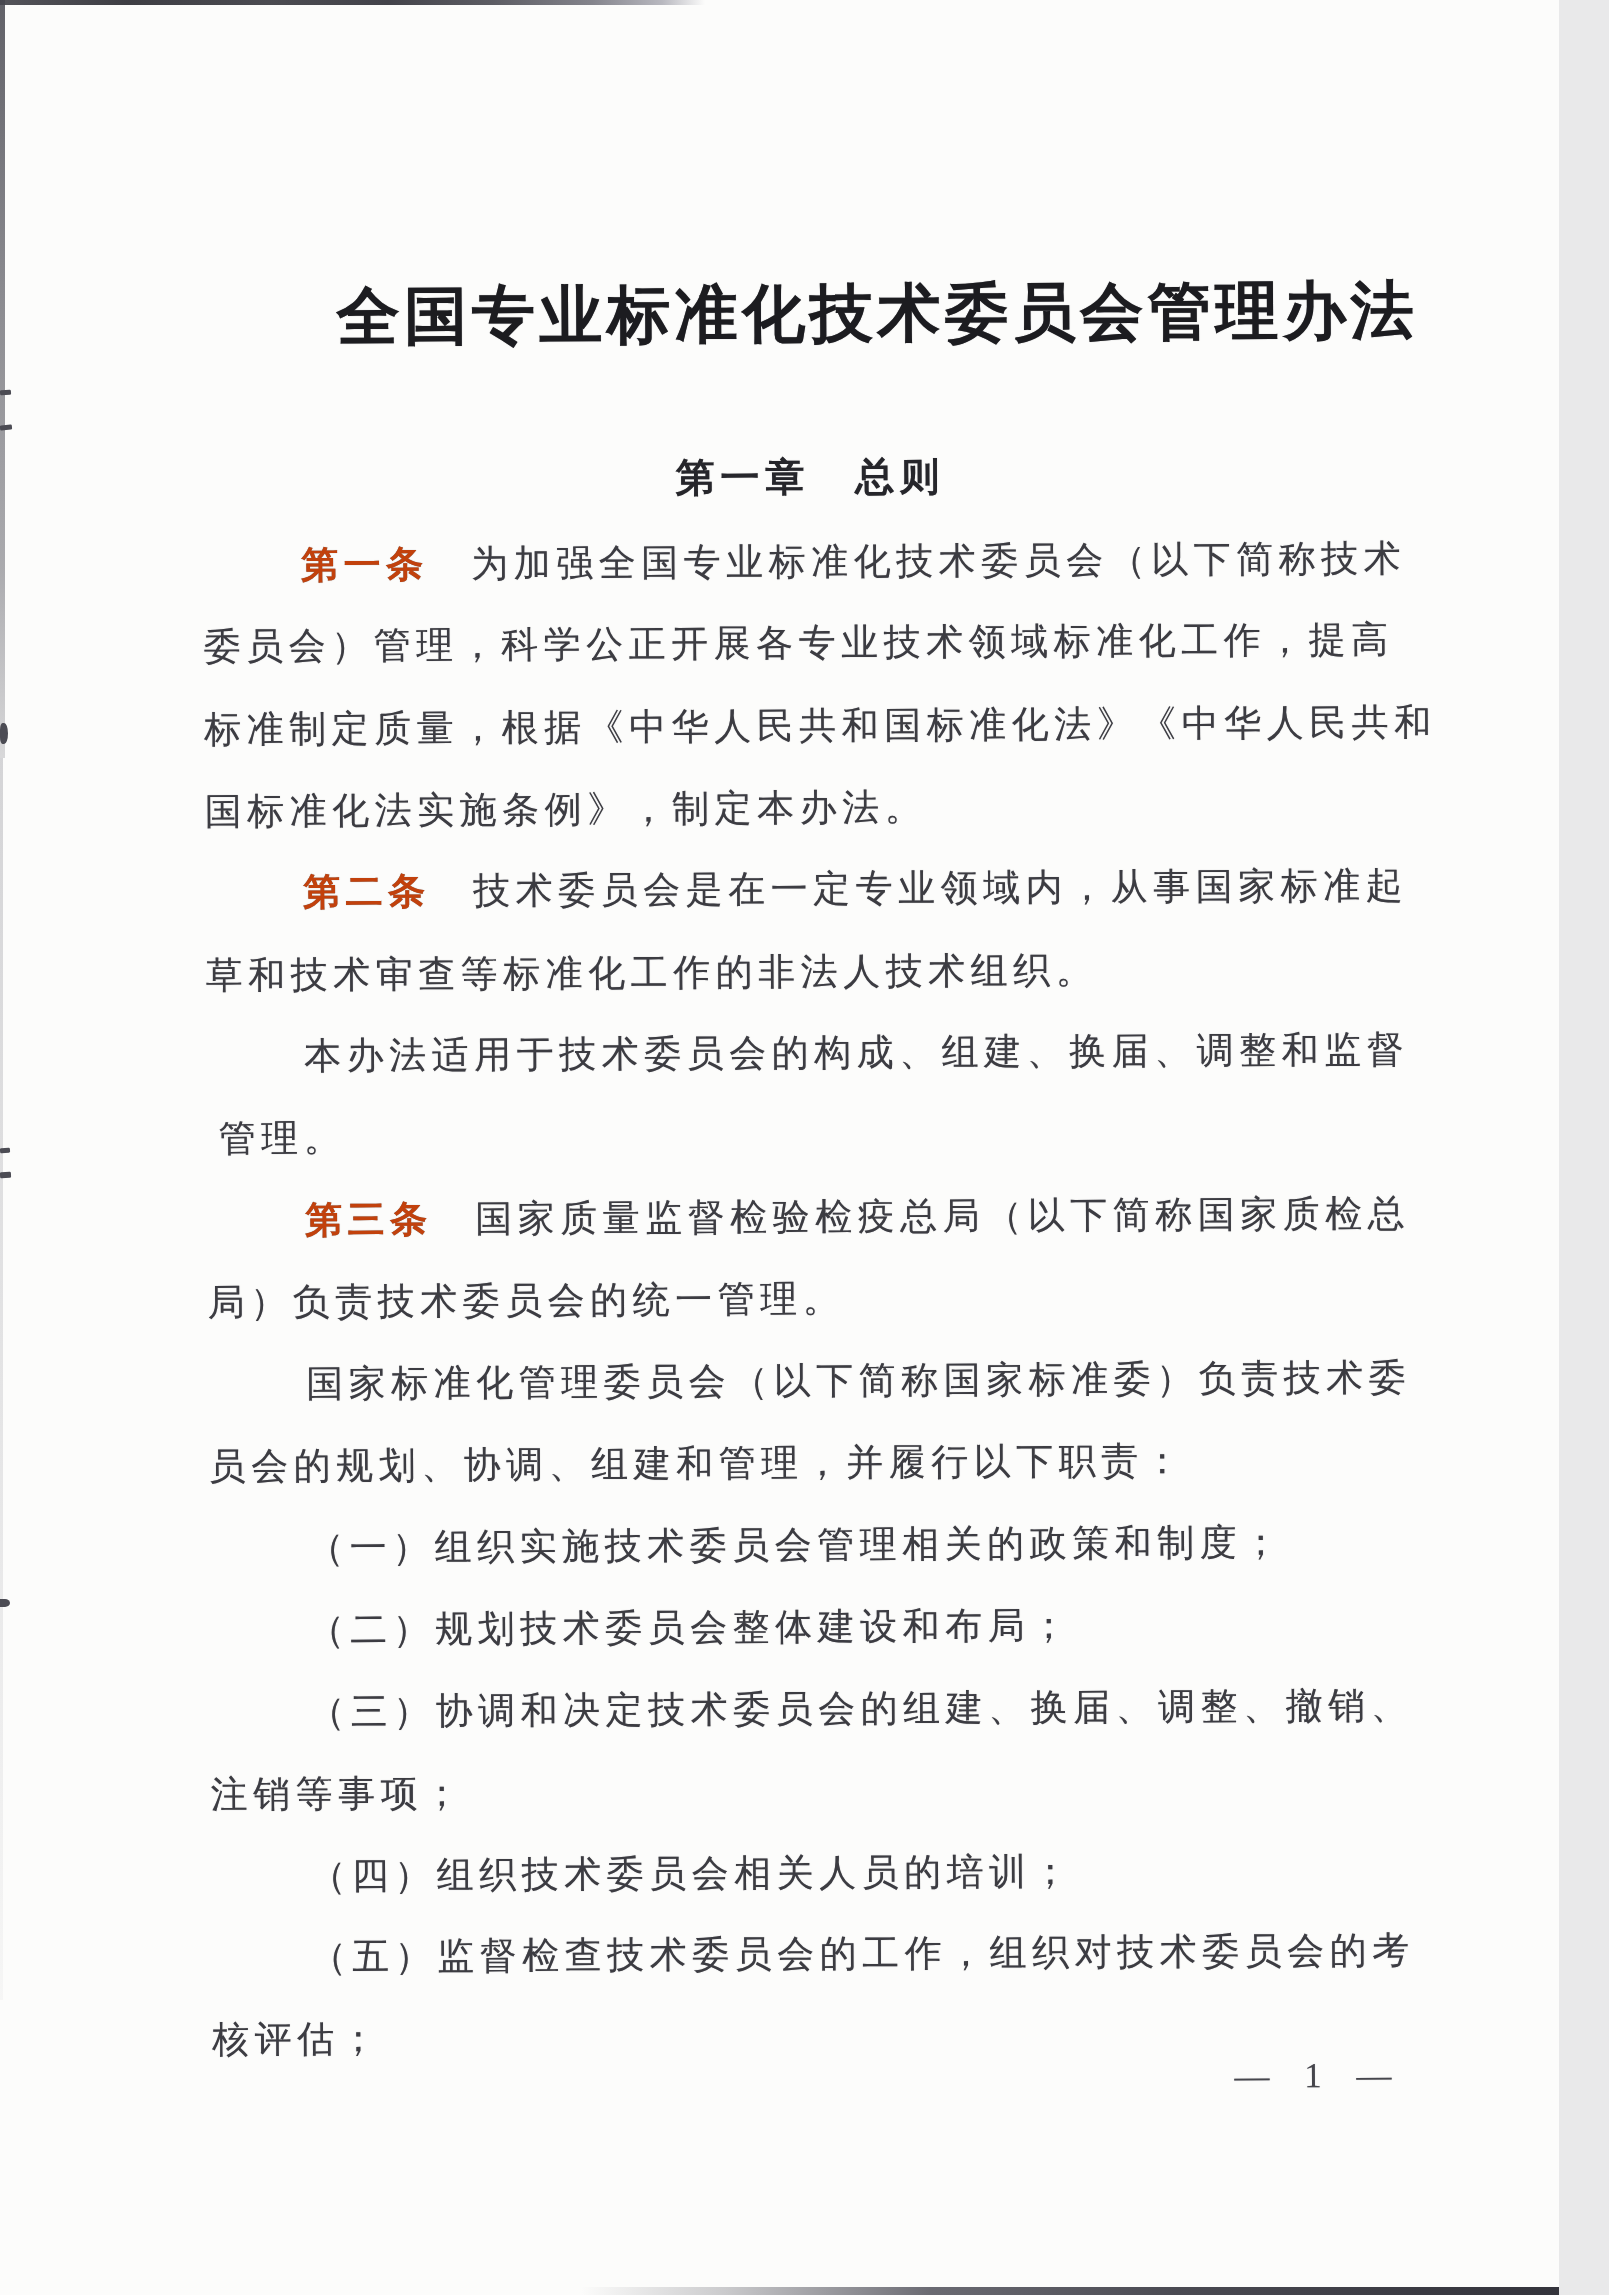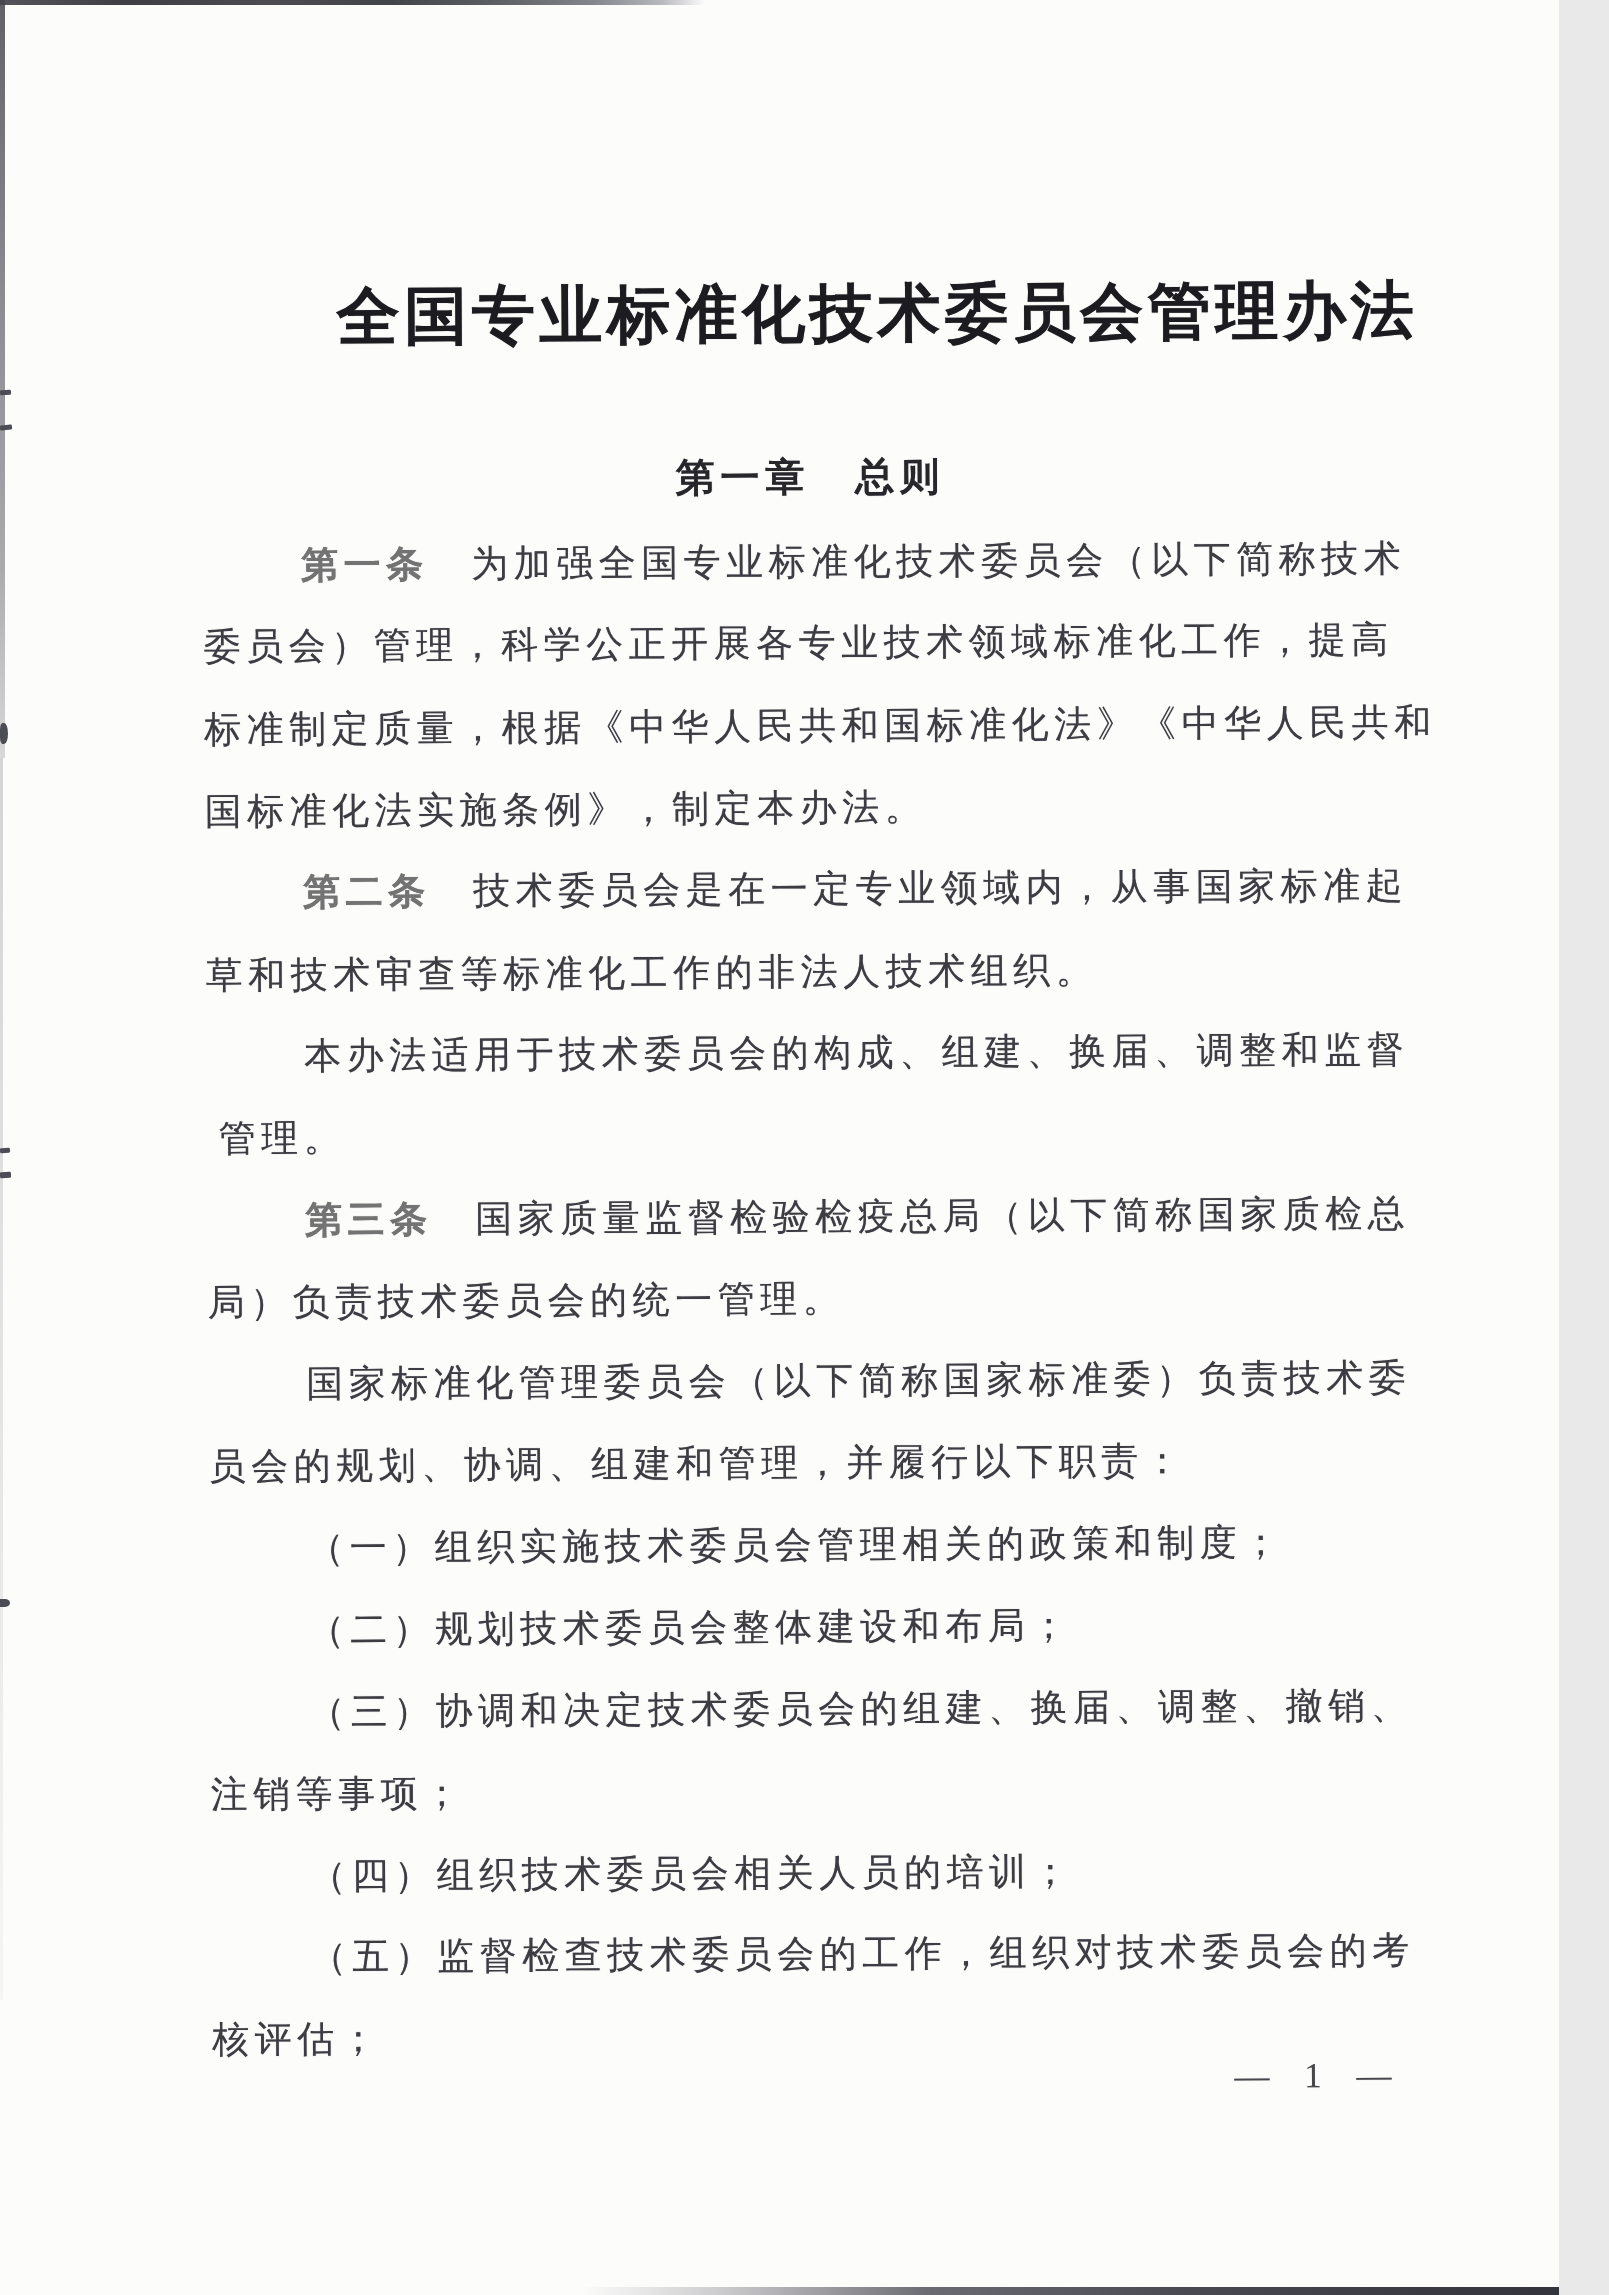--- a/index.html
+++ b/index.html
@@ -49,21 +49,21 @@
     font-size:37px;
     letter-spacing:5.5px;
     color:#3c3c42;
     white-space:nowrap;
     line-height:46px;
     text-shadow:0 0 0.8px rgba(60,60,70,0.55);
   }
   .line.indent { padding-left:98px; }
   .bold-label {
     font-weight:700;
-    color:#737373;
+    color:#c2410c;
     text-shadow:0 0 0.7px rgba(25,25,30,0.65);
     margin-top:23px;
   }
   .page-number {
     position:absolute;
     left:1228px; top:2059px;
     font-size:35px;
     letter-spacing:13px;
     color:#46464c;
     white-space:nowrap;

